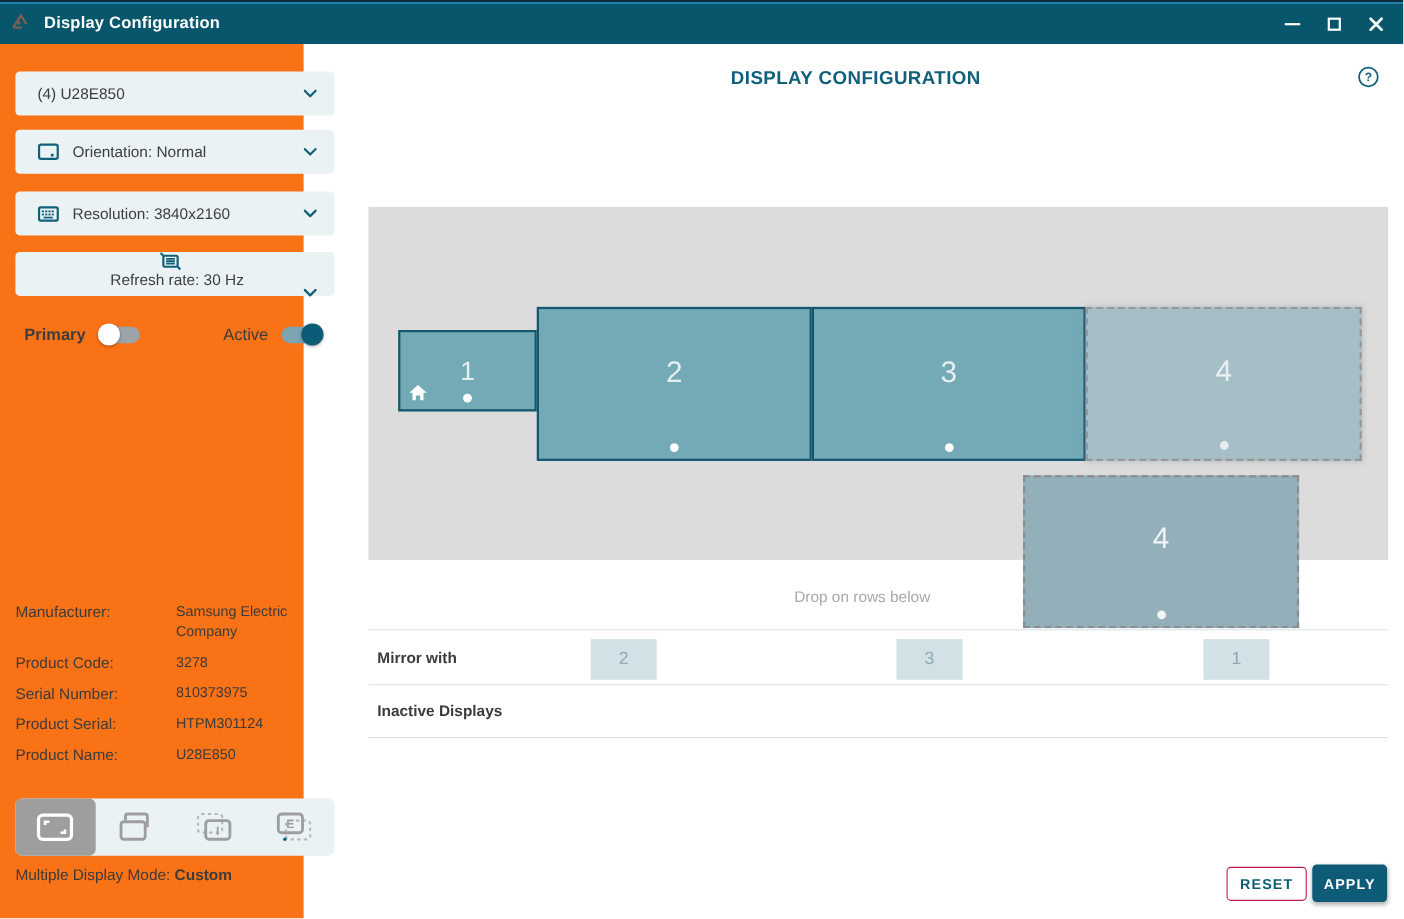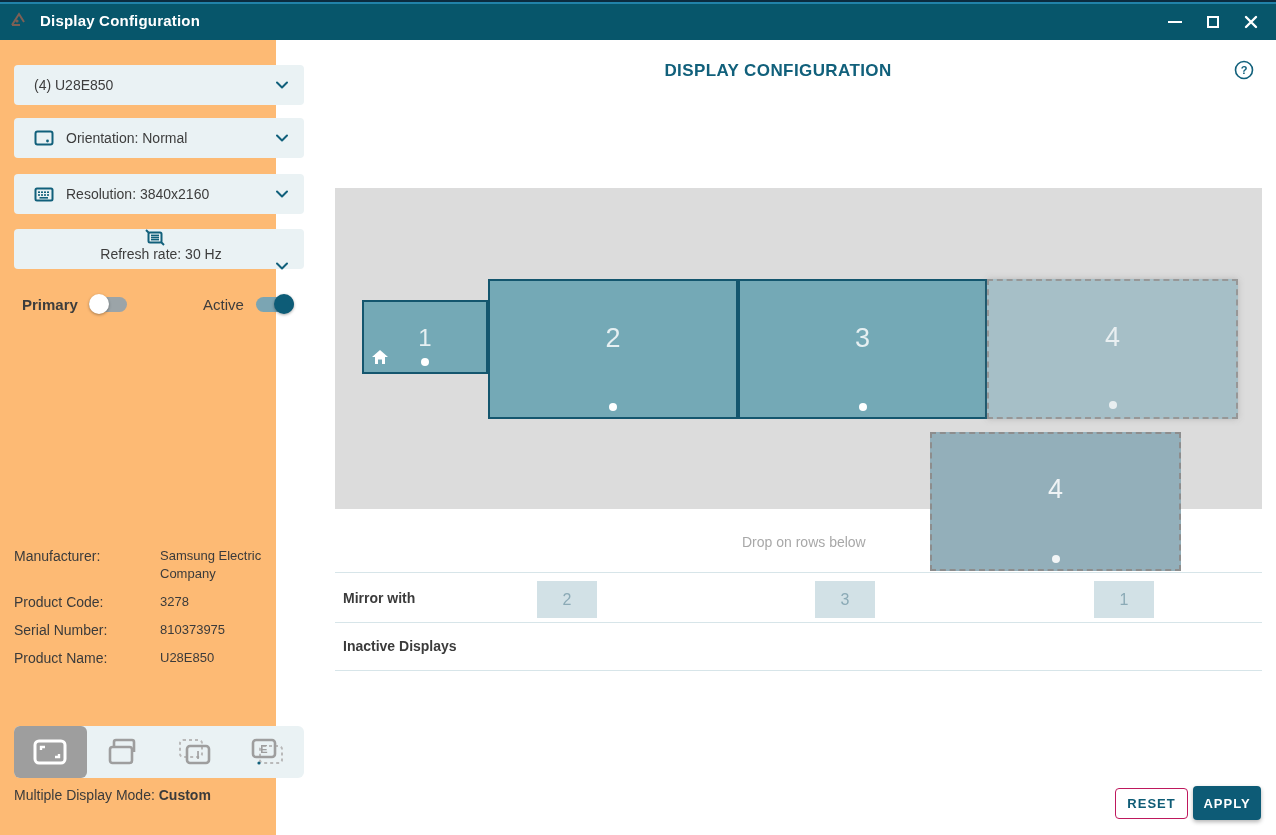--- a/index.html
+++ b/index.html
@@ -12,21 +12,21 @@
     background:linear-gradient(to bottom,#0b2b3e 0,#0b2b3e 2px,#2182a9 2px,#2182a9 4px,#07566b 4px);
     display:flex; align-items:center; }
   .titlebar .logo { margin-left:8px; width:20px; height:20px; }
   .titlebar .title { color:#ffffff; font-size:15px; font-weight:bold; margin-left:12px; letter-spacing:0.2px; }
   .win-controls { position:absolute; right:6px; top:4px; height:36px; display:flex; align-items:center; }
   .win-btn { width:38px; height:32px; display:flex; align-items:center; justify-content:center; cursor:pointer; }
   .min-glyph { width:14px; height:2px; background:#ffffff; }
   .max-glyph { width:12px; height:12px; border:2px solid #ffffff; }
 
   
-  .sidebar { position:absolute; top:40px; left:0; width:276px; height:795px; background:#fdba74; }
+  .sidebar { position:absolute; top:40px; left:0; width:276px; height:795px; background:#f97316; }
   .card { position:absolute; left:14px; width:290px; height:40px; background:#eaf2f4; border-radius:4px;
     display:flex; align-items:center; padding:0 16px; cursor:pointer; }
   .card .card-label { font-size:14px; color:#3d3d3d; }
   .card .card-icon { margin-right:12px; display:flex; align-items:center; }
   .card .chev { margin-left:auto; display:flex; align-items:center; }
   .card-display { top:25px; }
   .card-display .card-label { margin-left:4px; }
   .card-orient { top:78px; padding-left:20px; }
   .card-res { top:134px; padding-left:20px; }
   .card-refresh { top:189px; padding-left:20px;flex-direction:column; }
@@ -76,21 +76,21 @@
   .disp-2 .dot, .disp-3 .dot { bottom:6px; }
   .disp-ghost { left:652px; top:91px; width:251px; height:140px; background:#a6bfc7; border:2px dashed #979797;
     box-shadow:0 0 6px rgba(120,120,120,0.35); }
   .disp-ghost .num { top:41px; color:rgba(255,255,255,0.75); }
   .disp-ghost .dot { bottom:8px; background:#e8eef0; }
   .disp-drag { left:595px; top:244px; width:251px; height:139px; background:#93afba; border:2px dashed #8d8d8d; z-index:8; }
   .disp-drag .num { top:40px; color:rgba(255,255,255,0.85); }
   .disp-drag .dot { bottom:6px; background:#f2f5f6; }
   .home-ic { position:absolute; left:8px; bottom:8px; }
 
-  .drop-hint { position:absolute; top:494px; left:424px; font-size:14px; color:#a8a8a8; z-index:2;text-align:right; }
+  .drop-hint { position:absolute; top:494px; left:404px; font-size:14px; color:#a8a8a8; z-index:2;text-align:right; }
 
   .divider { position:absolute; left:17px; width:927px; height:1px; background:#d7e5e9; z-index:1; }
   .div-1 { top:532px; } .div-2 { top:582px; } .div-3 { top:630px; }
 
   .row-label { position:absolute; left:25px; font-size:15px; color:#3b3b3b; }
   .lbl-mirror { top:550px; font-weight:bold; font-size:14px;}
   .lbl-inactive { top:598px; font-weight:bold; font-size:14px;}
   .chip { position:absolute; top:541px; width:60px; height:37px; background:#d2e1e6; color:#8baab6;
     font-size:16px; display:flex; align-items:center; justify-content:center; cursor:pointer; z-index:2; }
   .chip-2 { left:219px; } .chip-3 { left:497px; } .chip-1 { left:776px; }
@@ -220,20 +220,24 @@
       </div>
       <div class="detail-row">
         <span class="detail-label">Product Code:</span>
         <span class="detail-value">3278</span>
       </div>
       <div class="detail-row">
         <span class="detail-label">Serial Number:</span>
         <span class="detail-value">810373975</span>
       </div>
       <div class="detail-row">
+        <span class="detail-label">Product Serial:</span>
+        <span class="detail-value">HTPM301124</span>
+      </div>
+      <div class="detail-row">
         <span class="detail-label">Product Name:</span>
         <span class="detail-value">U28E850</span>
       </div>
     </div>
 
     <div class="mode-bar">
       <div class="mode-opt selected">
         <svg width="34" height="26" viewBox="0 0 34 26">
           <rect x="2" y="2" width="30" height="22" rx="4" fill="none" stroke="#ffffff" stroke-width="3"></rect>
           <path d="M8 11 L8 8 L12 8" fill="none" stroke="#ffffff" stroke-width="2.4"></path>

